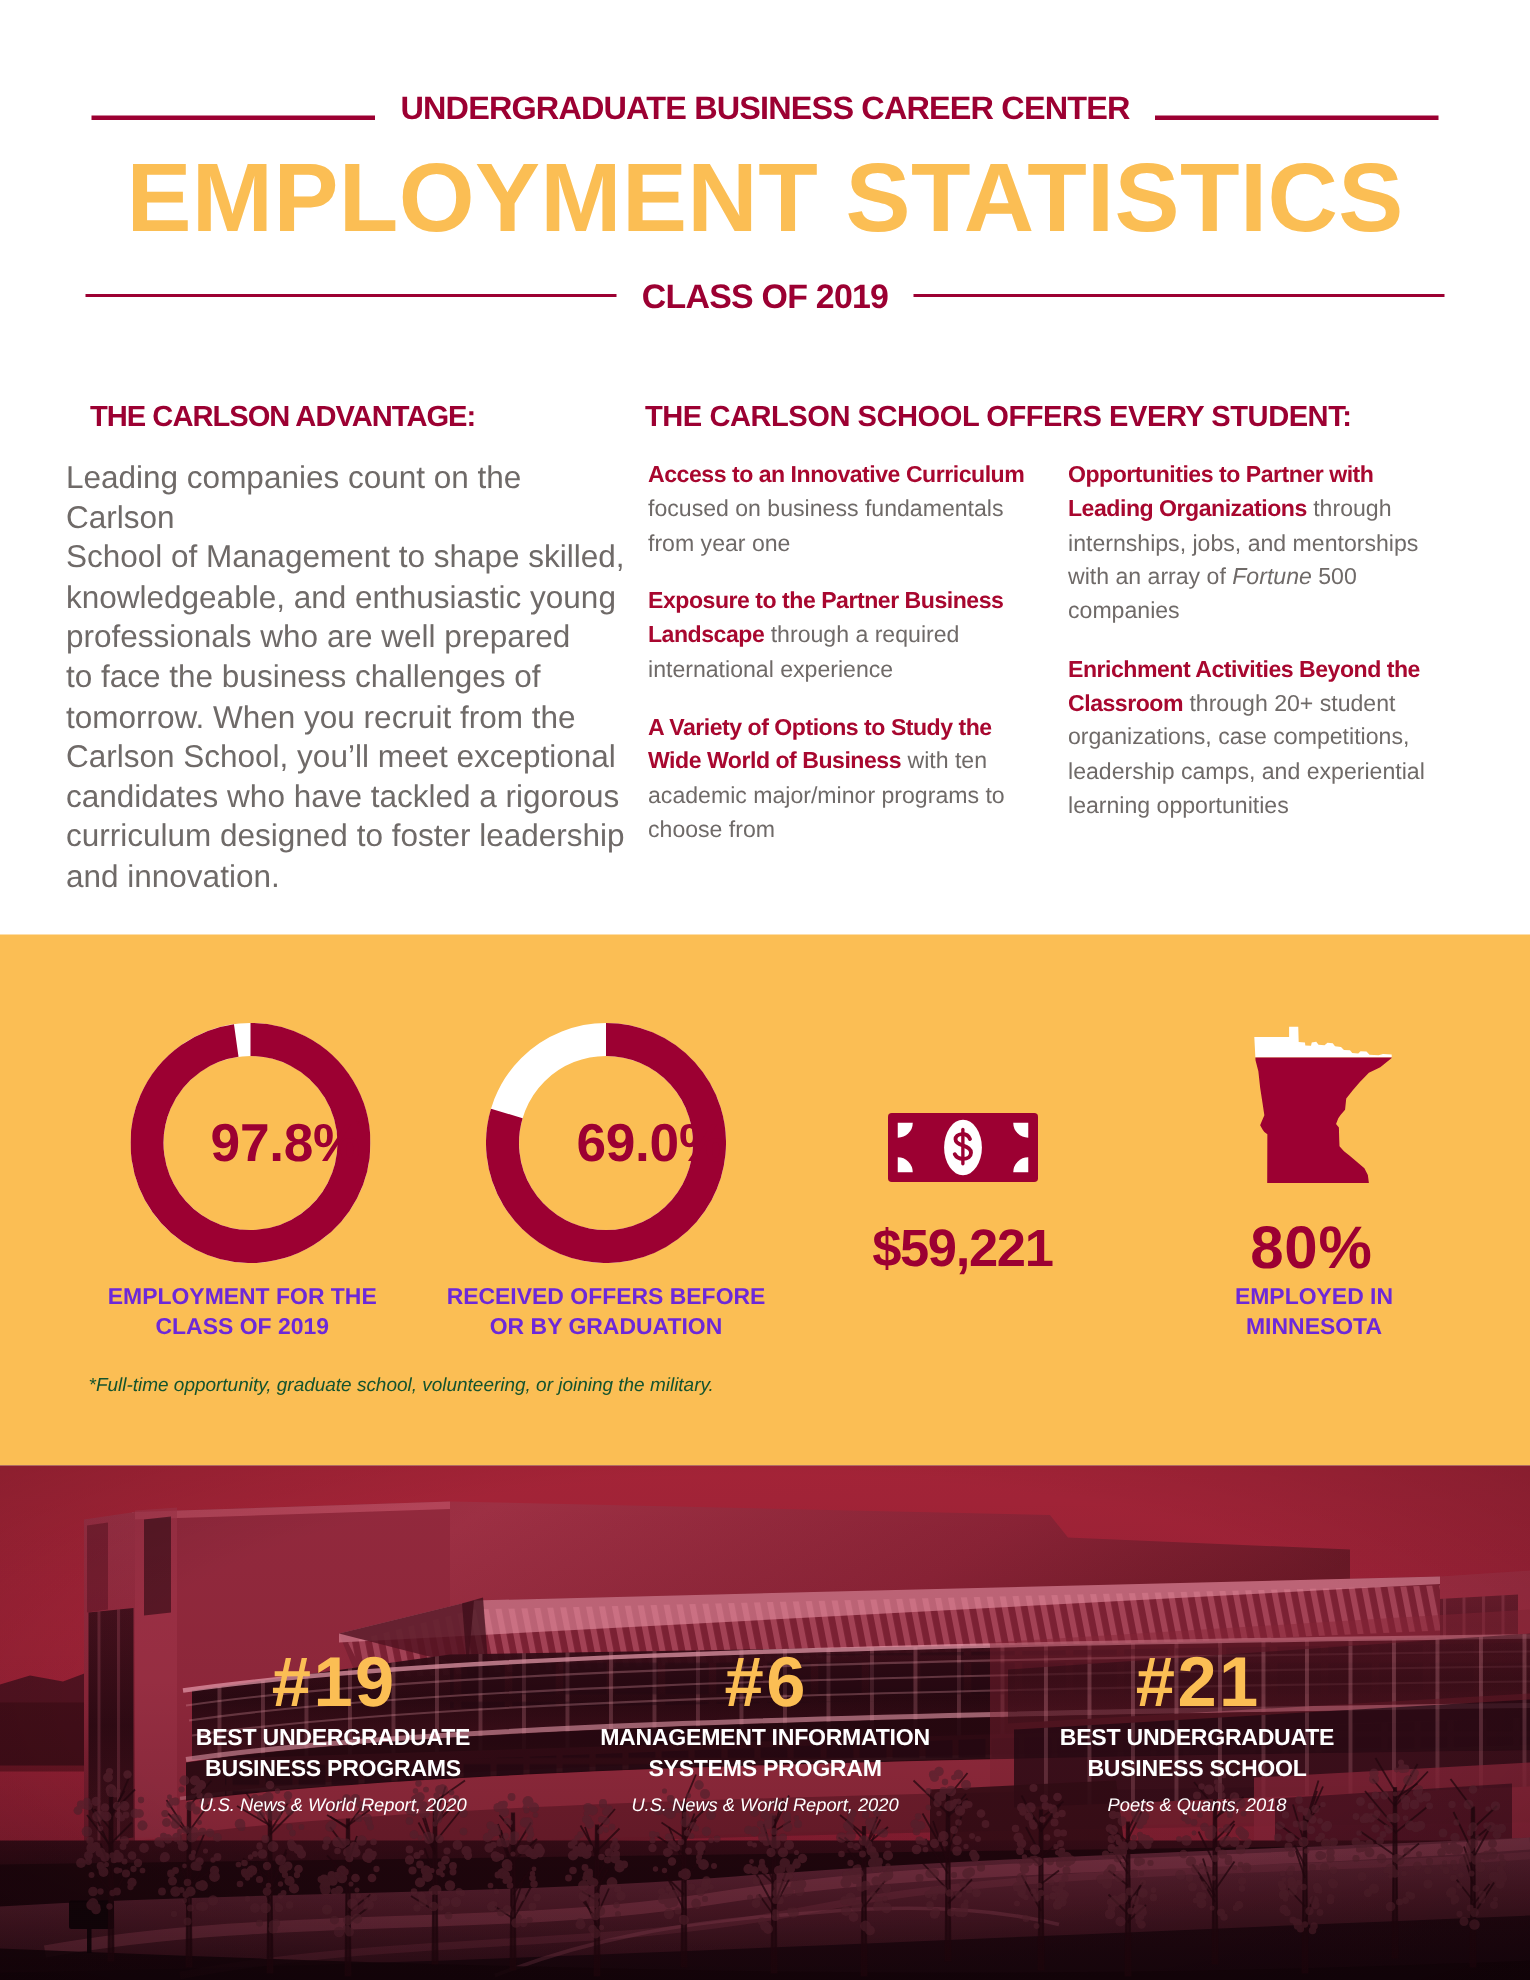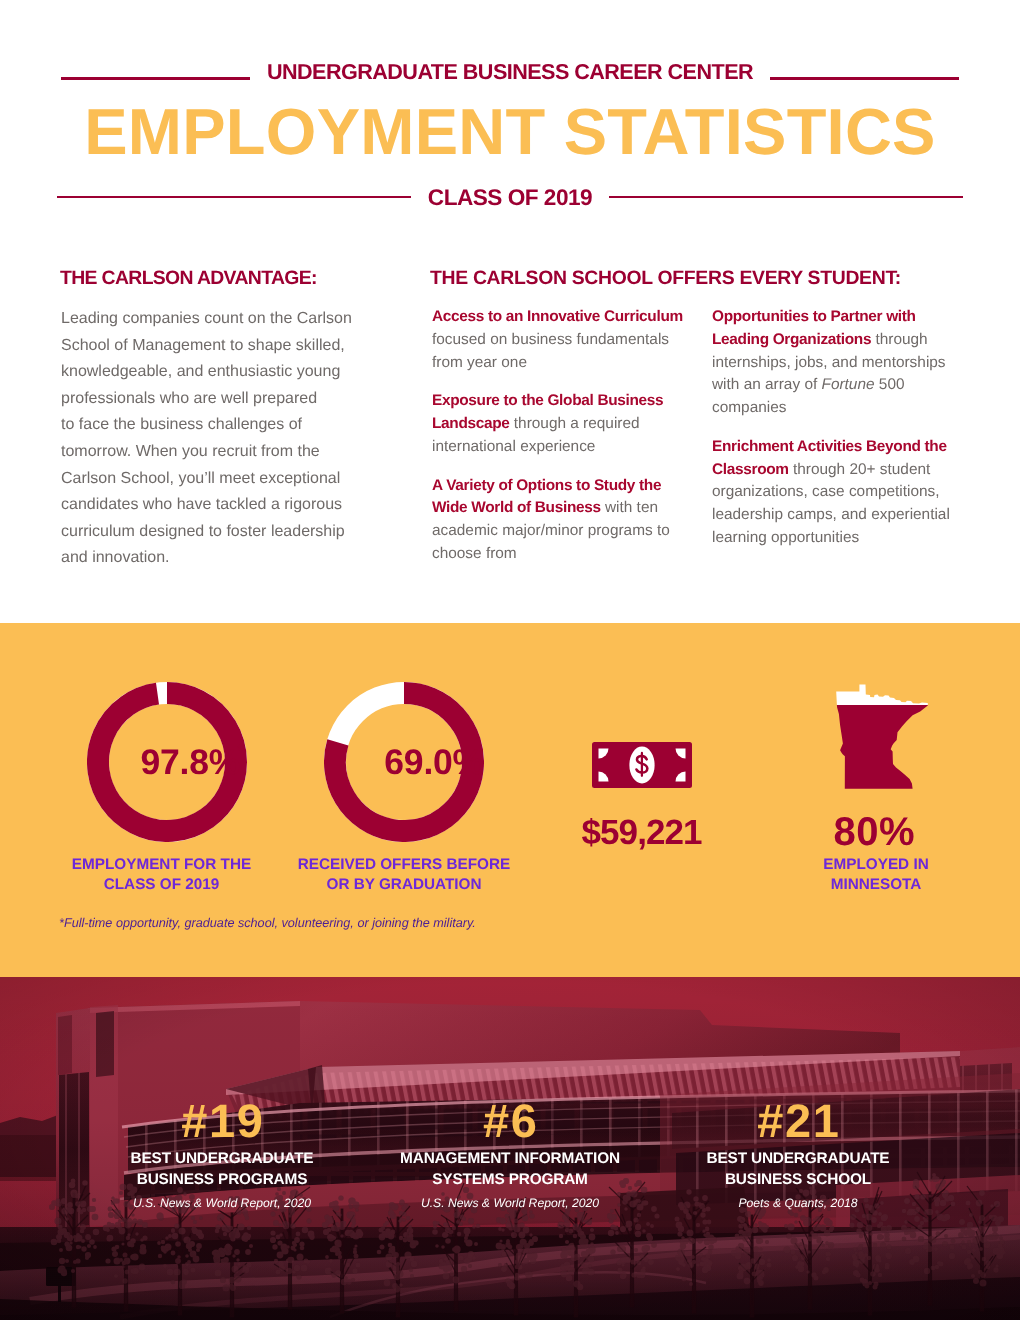--- a/index.html
+++ b/index.html
@@ -21,22 +21,22 @@
   .hdr-sub-row{position:absolute;left:0;top:188.5px;width:1020px;height:17px;
       display:flex;align-items:center;justify-content:center;}
   .hdr-sub{font-size:22.6px;font-weight:700;color:#9c0032;
       white-space:nowrap;line-height:17px;margin:0 17px;letter-spacing:-0.5px;}
 
   
   .sec-head{position:absolute;font-weight:700;color:#9c0032;
       line-height:1;white-space:nowrap;}
   #sec-head-left{left:60px;top:269px;font-size:19.4px;letter-spacing:-0.65px;}
   #sec-head-right{left:430px;top:269px;font-size:19.4px;letter-spacing:-0.31px;}
-  .col1{position:absolute;left:61px;top:306px;width:380px;white-space:pre-line;
-      font-size:16px;line-height:26.6px;color:#6f6a68;font-weight:400;}
+  .col1{position:absolute;left:44px;top:306px;width:380px;white-space:pre-line;
+      font-size:21px;line-height:26.6px;color:#6f6a68;font-weight:400;}
   .bullets{position:absolute;top:306px;font-size:15.4px;line-height:22.75px;
       color:#6f6a68;font-weight:400;}
   #col2{left:432px;width:262px;}
   #col3{left:712px;width:252px;}
   .bullets p{margin:0 0 16px 0;}
   .bullets b{color:#a8072f;font-weight:700;letter-spacing:-0.32px;}
   .bullets i{font-style:italic;}
 
   
   .band{position:absolute;left:0;top:623px;width:1020px;height:354px;
@@ -46,21 +46,21 @@
       color:#6d28d9;line-height:20px;white-space:pre-line;width:100%;left:0;
       top:855px;}
   .stat-big{position:absolute;width:100%;left:0;top:816px;
       font-size:35px;font-weight:700;color:#9c0032;line-height:28px;letter-spacing:-0.9px;text-indent:-0.9px;}
   .donut{position:relative;}
   .donut-txt{position:absolute;left:0;top:0;width:100%;height:100%;
       display:flex;align-items:center;justify-content:flex-end;
       font-size:35.5px;font-weight:700;color:#9c0032;letter-spacing:-0.2px;}
   .donut-txt sup{font-size:.48em;line-height:0;position:relative;top:-11.5px;left:-2.5px;}
   .footnote{position:absolute;left:59px;top:916px;font-size:12.65px;
-      font-style:italic;font-weight:400;color:#4c1d95;line-height:14px;}
+      font-style:italic;font-weight:400;color:#14532d;line-height:14px;}
 
   
   .photo{position:absolute;left:0;top:977px;width:1020px;height:343px;
       overflow:hidden;background:#6e1228;}
   .rank{position:absolute;text-align:center;color:#ffffff;}
   .rank-num{position:absolute;left:0;top:1102px;width:100%;
       font-size:47px;font-weight:700;color:#fbbe54;line-height:37px;letter-spacing:1.6px;text-indent:1.6px;}
   .rank-l1{position:absolute;left:0;top:1149px;width:100%;
       font-size:15.4px;font-weight:700;line-height:20.6px;white-space:pre-line;letter-spacing:-0.18px;}
   .rank-src{position:absolute;left:0;top:1195px;width:100%;
@@ -90,21 +90,21 @@
 professionals who are well prepared
 to face the business challenges of
 tomorrow. When you recruit from the
 Carlson School, you’ll meet exceptional
 candidates who have tackled a rigorous
 curriculum designed to foster leadership
 and innovation.</div>
   <div class="sec-head" id="sec-head-right">THE CARLSON SCHOOL OFFERS EVERY STUDENT:</div>
   <div class="bullets" id="col2">
       <p><b>Access to an Innovative Curriculum</b> focused on business fundamentals from year one</p>
-      <p><b>Exposure to the Global Business Landscape</b> through a required international experience</p>
+      <p><b>Exposure to the Partner Business Landscape</b> through a required international experience</p>
       <p><b>A Variety of Options to Study the Wide World of Business</b> with ten academic major/minor programs to choose from</p>
     </div>
   <div class="bullets" id="col3">
       <p><b>Opportunities to Partner with Leading Organizations</b> through internships, jobs, and mentorships with an array of <i>Fortune</i> 500 companies</p>
       <p><b>Enrichment Activities Beyond the Classroom</b> through 20+ student organizations, case competitions, leadership camps, and experiential learning opportunities</p>
     </div>
 
   <div class="band"></div>
 
   <div class="stat" style="left:46.5px;top:0;width:240px;height:1320px;">

